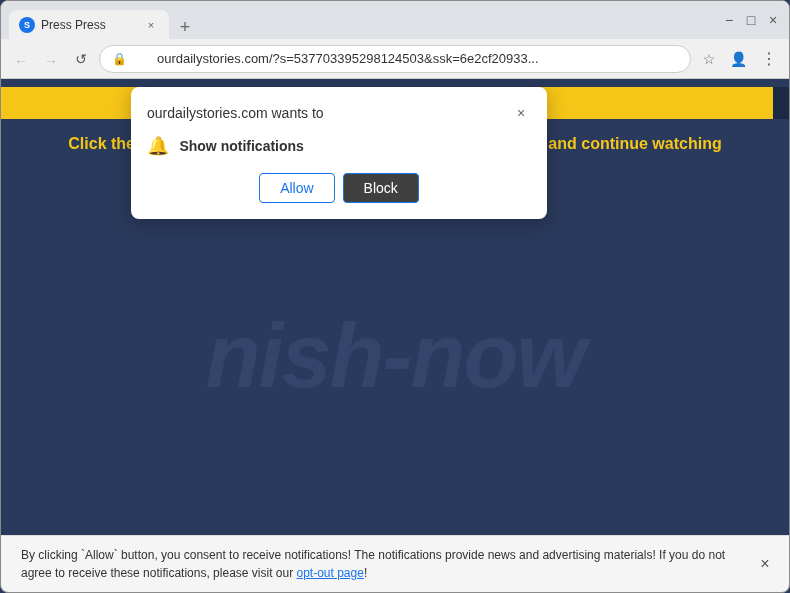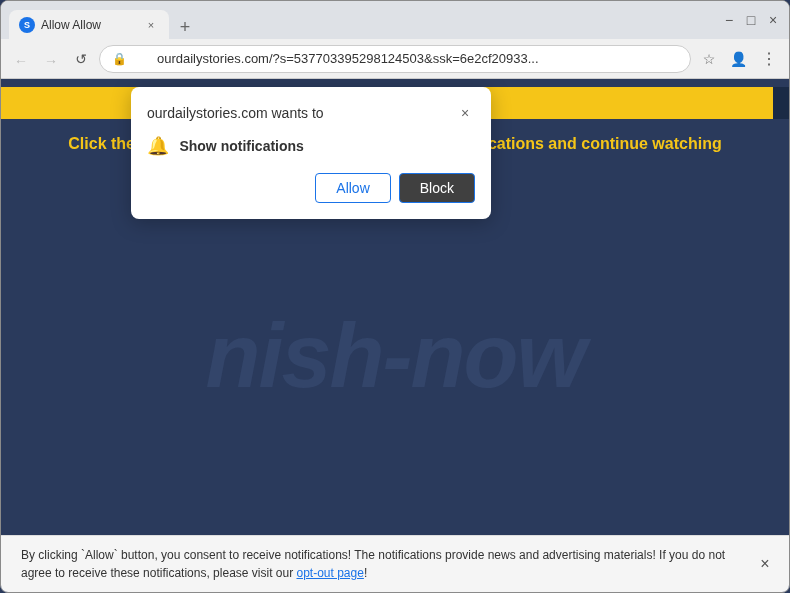--- a/index.html
+++ b/index.html
@@ -266,21 +266,21 @@
       font-weight: 600;
       text-align: center;
       padding: 16px 20px;
     }
 
     
     .notification-popup {
       position: absolute;
       top: 8px;
       left: 130px;
-      width: 360px;
+      width: 416px;
       background: white;
       border-radius: 8px;
       box-shadow: 0 4px 20px rgba(0,0,0,0.25);
       padding: 16px;
       z-index: 100;
     }
 
     .popup-header {
       display: flex;
       align-items: center;
@@ -319,21 +319,21 @@
     }
 
     .permission-text {
       font-size: 14px;
       color: #333;
       font-weight: bold;
     }
 
     .popup-buttons {
       display: flex;
-      justify-content: flex-end;
+      justify-content: center;
       gap: 8px;
     }
 
     .allow-btn {
       padding: 6px 20px;
       background: transparent;
       border: 1px solid #1a73e8;
       border-radius: 4px;
       color: #1a73e8;
       font-size: 14px;
@@ -392,21 +392,21 @@
 <body>
 
 <div class="browser-window">
 
   <div class="title-bar">
     <div class="tab-area">
       <div class="tab">
         <div class="tab-favicon">
           <span>S</span>
         </div>
-        <span class="tab-title">Allow Allow</span>
+        <span class="tab-title">Press Press</span>
         <span class="tab-close">×</span>
       </div>
       <div class="new-tab-btn">+</div>
     </div>
     <div class="window-controls">
       <span class="win-btn">−</span>
       <span class="win-btn">□</span>
       <span class="win-btn">×</span>
     </div>
   </div>

